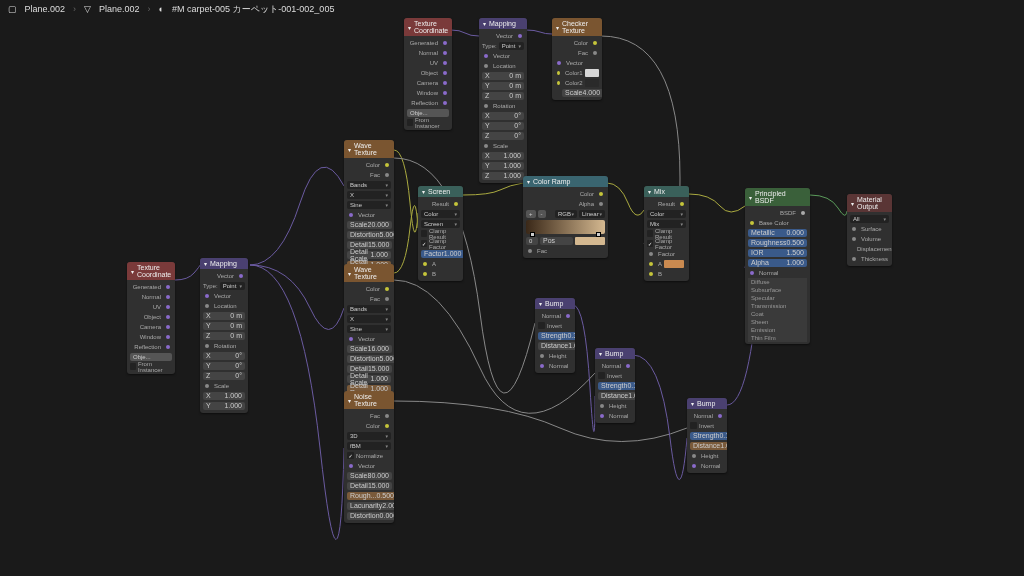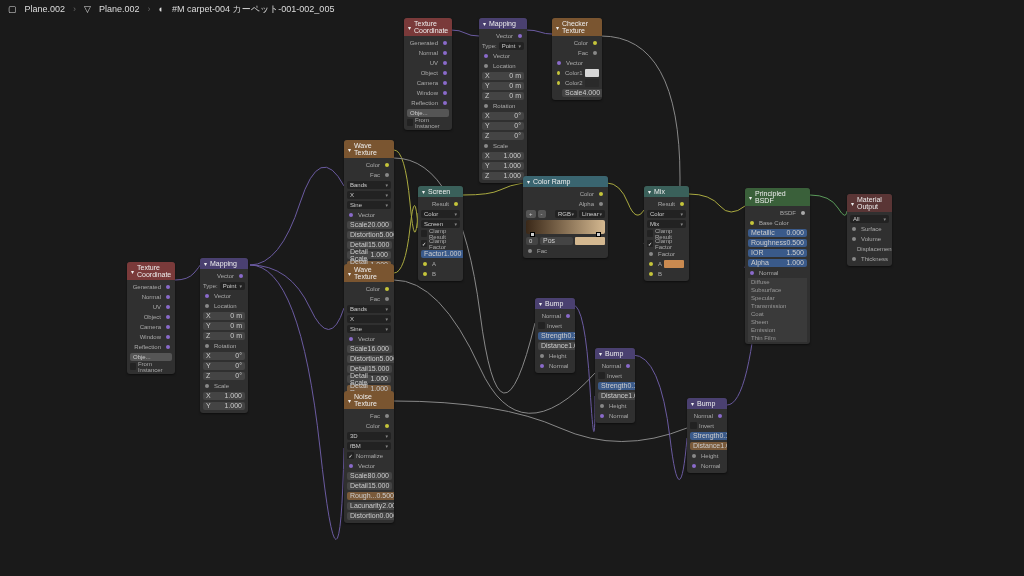--- a/index.html
+++ b/index.html
@@ -44,21 +44,21 @@
 <body>
 
 <div class="crumbs">
   <span>▢</span>
     <span>Plane.002</span>
     <span class="sep">›</span>
   <span>▽</span>
     <span>Plane.002</span>
     <span class="sep">›</span>
   <span>◐</span>
-    <span>#M carpet-004 カーペット-001-002_005</span>
+    <span>#M carpet-005 カーペット-001-002_005</span>
 </div>
 
 <div class="canvas">
 <svg class="wires">
   <path d="M 451 12 Q 460 12 465 15 T 479 18" stroke="#6a5aa0" fill="none" stroke-width="1"></path>
   <path d="M 526 12 Q 535 12 540 14 T 552 16" stroke="#6a5aa0" fill="none" stroke-width="1"></path>
   <path d="M 175 262 Q 188 262 194 255 T 200 247" stroke="#6a5aa0" fill="none" stroke-width="1"></path>
   <path d="M 250 247 Q 280 247 300 185 T 344 168" stroke="#6a5aa0" fill="none" stroke-width="1"></path>
   <path d="M 250 247 Q 290 247 310 290 T 344 290" stroke="#6a5aa0" fill="none" stroke-width="1"></path>
   <path d="M 250 247 Q 300 247 320 430 T 344 430" stroke="#6a5aa0" fill="none" stroke-width="1"></path>

